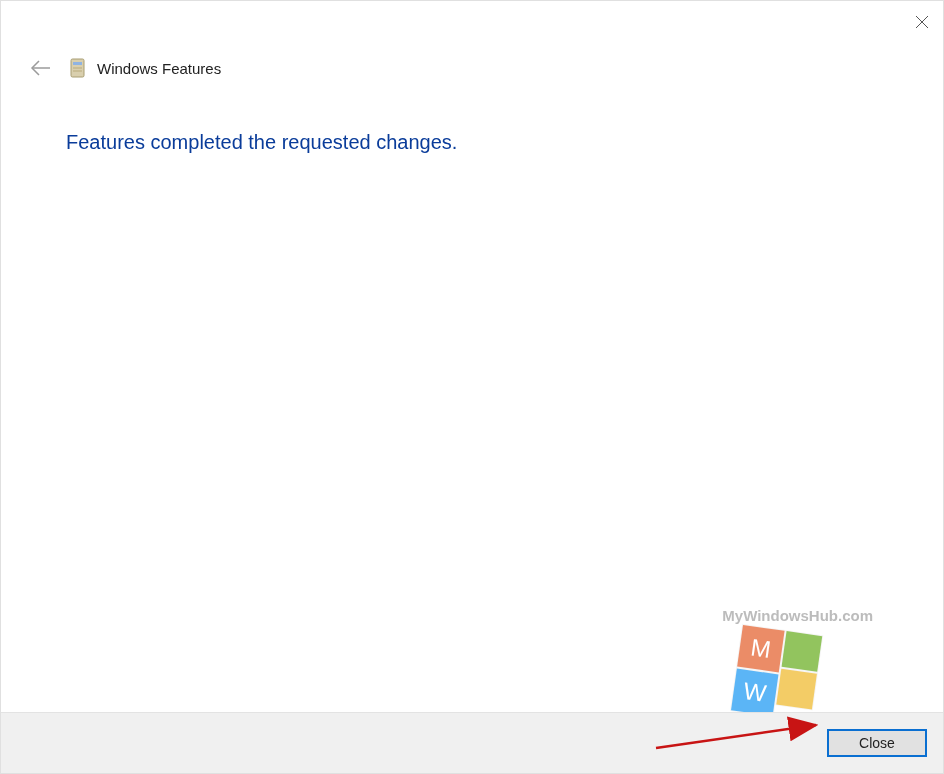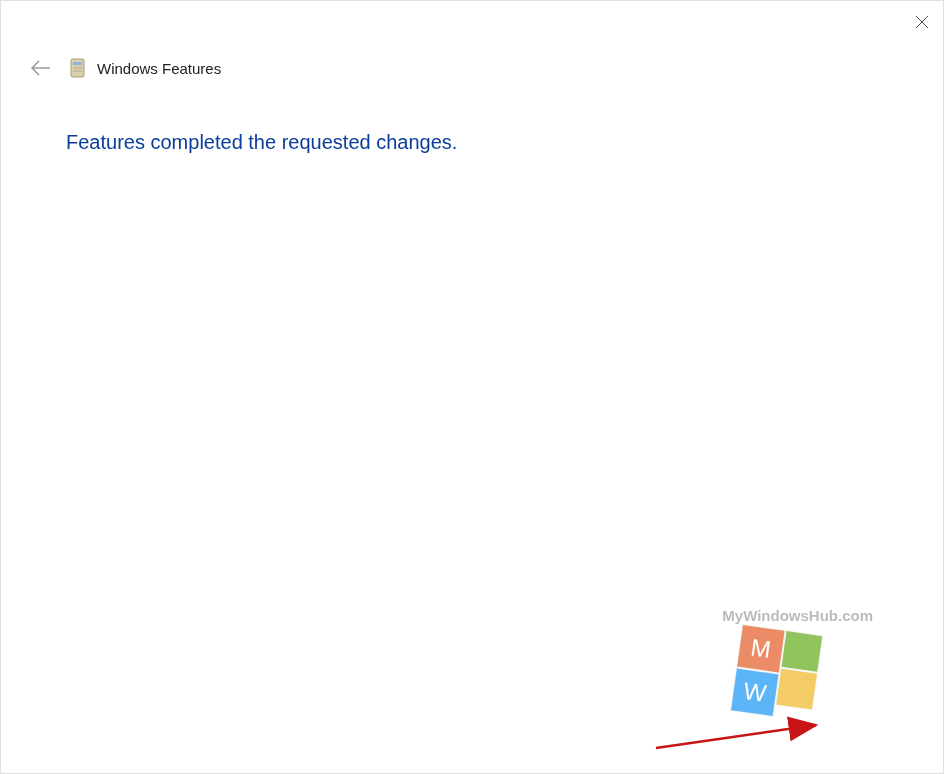--- a/index.html
+++ b/index.html
@@ -179,20 +179,23 @@
   <div class="watermark">
     <div class="wm-text">MyWindowsHub.com</div>
     <div class="wm-logo">
       <div class="wm-tile wm-t1">M</div>
       <div class="wm-tile wm-t2"></div>
       <div class="wm-tile wm-t3">W</div>
       <div class="wm-tile wm-t4"></div>
     </div>
   </div>
 
+  <div class="footer">
+    <button class="close-btn">Close</button>
+  </div>
 
   <svg class="arrow-annotation" viewBox="0 0 180 40">
     <defs>
       <marker id="ah" markerWidth="12" markerHeight="10" refX="11" refY="5" orient="auto">
         <polygon points="0,0 12,5 0,10" fill="#c81414"></polygon>
       </marker>
     </defs>
     <line x1="5" y1="35" x2="165" y2="12" stroke="#c81414" stroke-width="2.5" marker-end="url(#ah)"></line>
   </svg>
 

